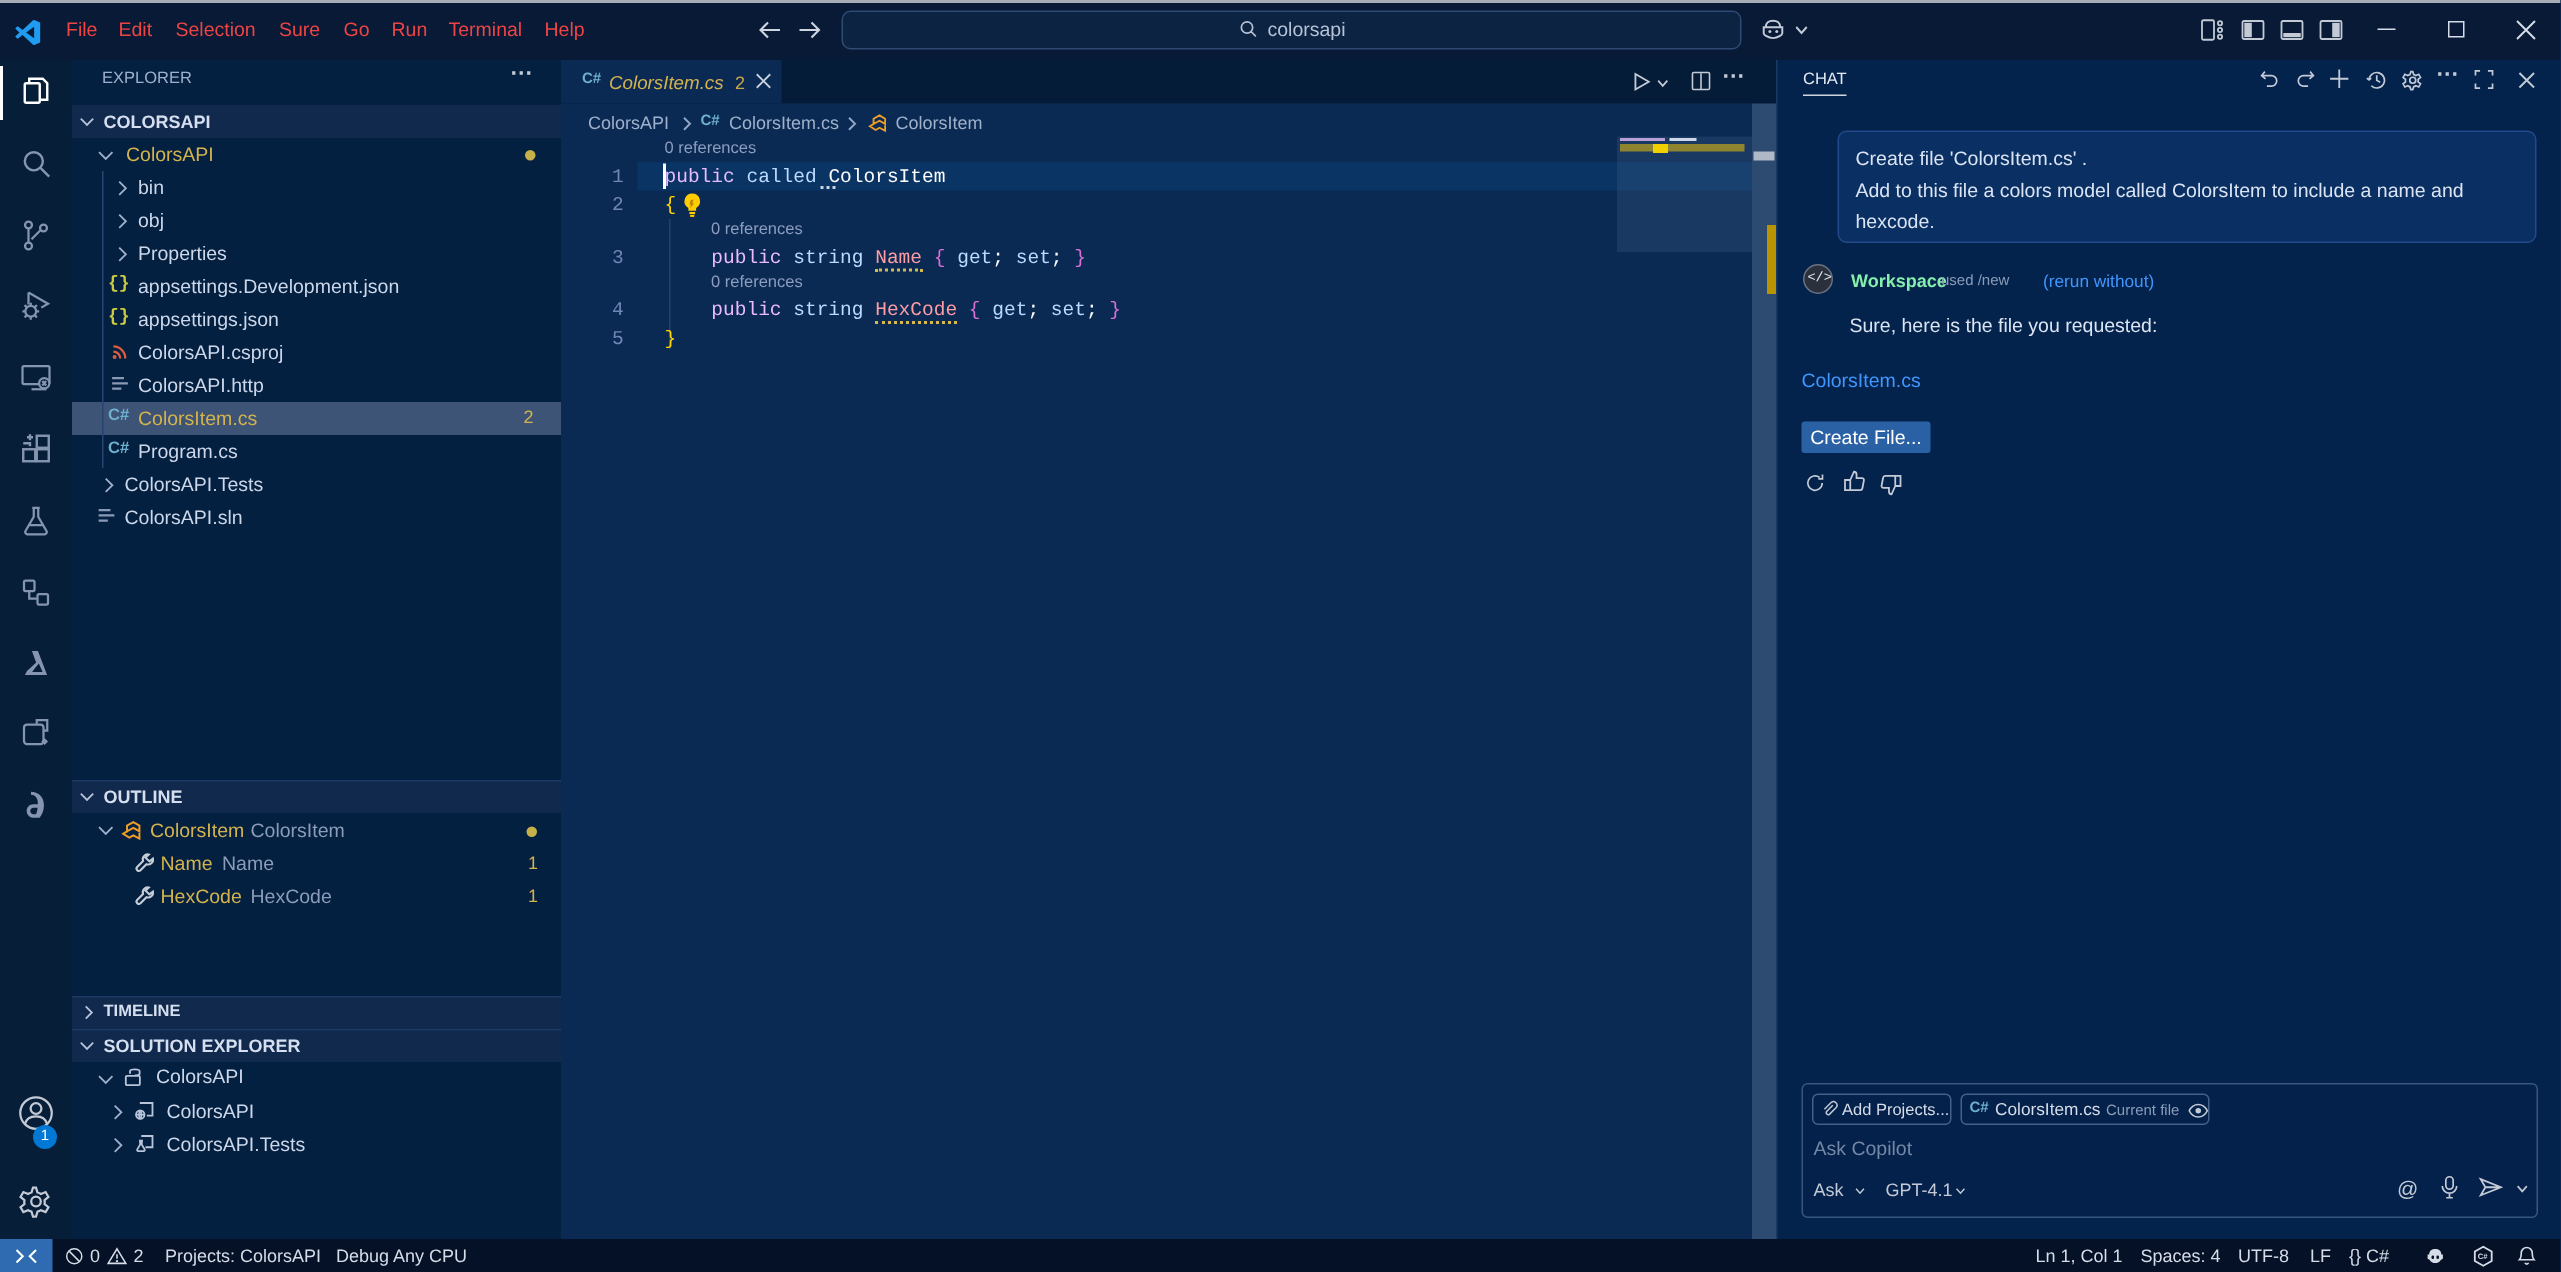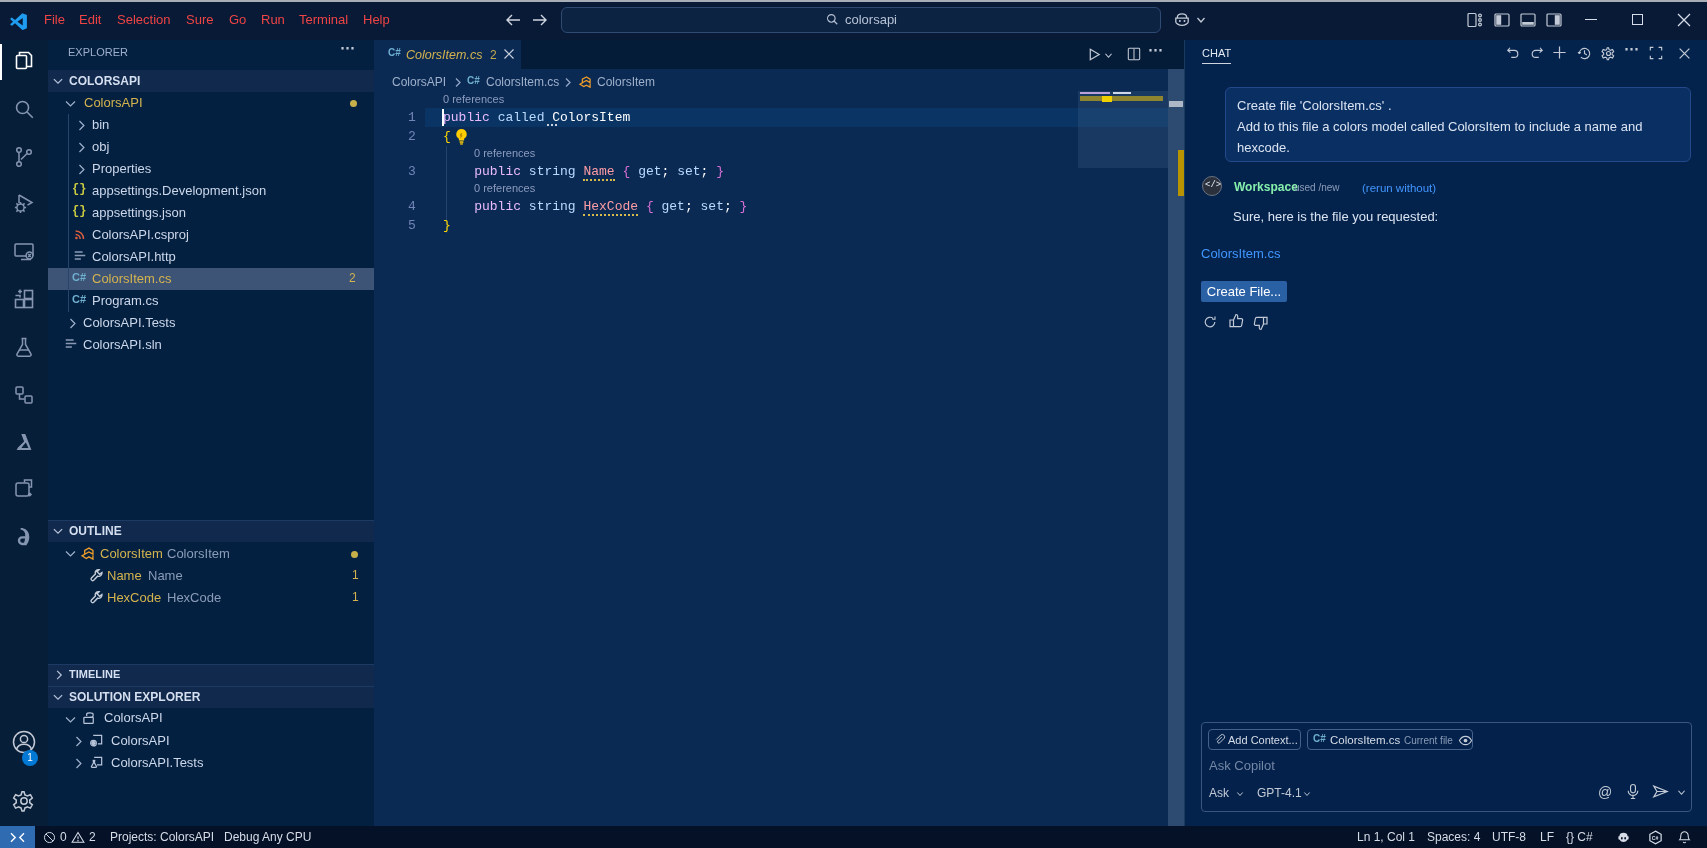--- a/index.html
+++ b/index.html
@@ -427,21 +427,21 @@
     </svg>
   <svg class="abs" style="left:1253px;top:315px" width="16" height="16" viewBox="0 0 16 16">
       <path fill="none" stroke="#c3cad6" stroke-width="1.2" d="M10.5 9 8 14.5c-1 0-1.7-.8-1.7-1.8v-2.4H2.7c-.9 0-1.5-.8-1.3-1.6l1-5.2c.1-.7.7-1.2 1.4-1.2h6.7m0 6.7V2.3m0 6.7H14V2.3h-3.5"></path>
     </svg>
 
   <div class="abs" style="left:1201px;top:722px;width:491px;height:90px;background:#03214a;border:1px solid #3a567f;border-radius:4px;"></div>
   <div class="abs" style="left:1208px;top:729px;width:93px;height:21px;border:1px solid #45618a;border-radius:4px;"></div>
   <svg class="abs" style="left:1214px;top:733px" width="12" height="13" viewBox="0 0 16 16">
       <path fill="none" stroke="#c3cad6" stroke-width="1.3" d="M10.5 4.5 5 10a1.8 1.8 0 0 0 2.5 2.5l6-6a3.2 3.2 0 0 0-4.5-4.5l-6 6"></path>
     </svg>
-  <div class="abs" style="left:1228px;top:734px;font-size:11px;color:#d6dce8;">Add Context...</div>
+  <div class="abs" style="left:1228px;top:734px;font-size:11px;color:#d6dce8;">Add Projects...</div>
   <div class="abs" style="left:1307px;top:729px;width:166px;height:21px;border:1px solid #45618a;border-radius:4px;"></div>
   <div class="abs" style="left:1313px;top:733px;font-size:10px;font-weight:bold;color:#6fb0cf;">C#</div>
   <div class="abs" style="left:1330px;top:733.5px;font-size:11.5px;color:#d6dce8;">ColorsItem.cs</div>
   <div class="abs" style="left:1404px;top:735px;font-size:10px;color:#8b9cb8;">Current file</div>
   <svg class="abs" style="left:1458px;top:734px" width="15" height="13" viewBox="0 0 16 14">
       <path fill="none" stroke="#c3cad6" stroke-width="1.2" d="M1.5 7C3 4 5.3 2.5 8 2.5S13 4 14.5 7c-1.5 3-3.8 4.5-6.5 4.5S3 10 1.5 7z"></path>
       <circle cx="8" cy="7" r="2" fill="#c3cad6"></circle>
     </svg>
   <div class="abs" style="left:1209px;top:758px;font-size:13px;color:#7487a6;">Ask Copilot</div>
   <div class="abs" style="left:1209px;top:786px;font-size:12px;color:#c3cad6;">Ask</div>

